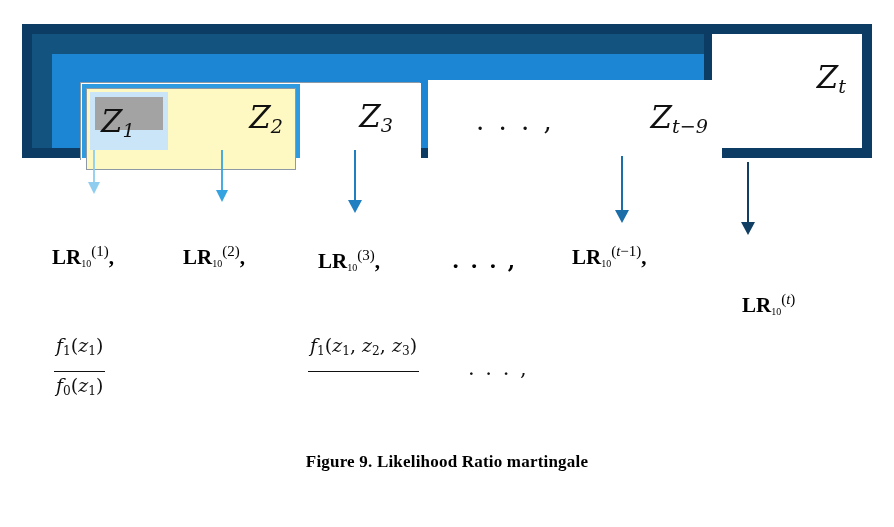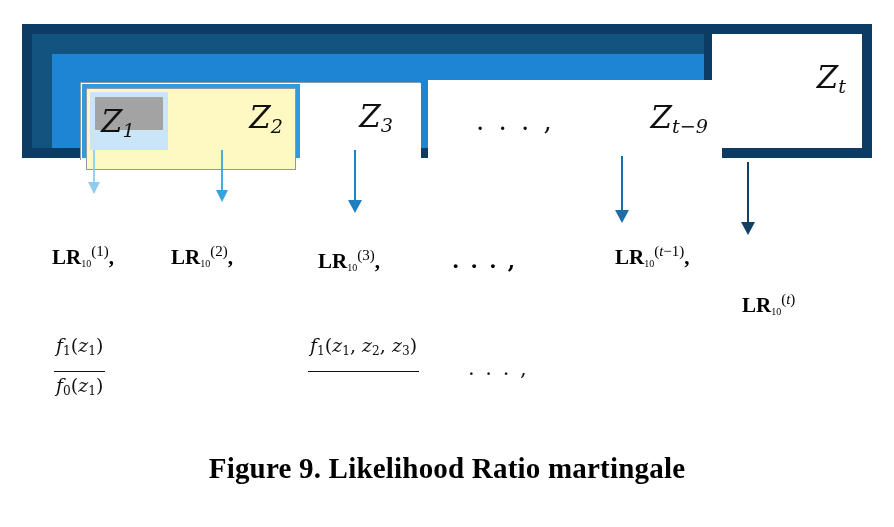--- a/index.html
+++ b/index.html
@@ -222,21 +222,21 @@
 
   
   #caption {
     position: absolute;
     left: 0;
     top: 452px;
     width: 894px;
     text-align: center;
     font-family: "Liberation Serif", "DejaVu Serif", serif;
     font-weight: bold;
-    font-size: 29px;
+    font-size: 17px;
     letter-spacing: 0.2px;
     color: #000000;
   }
 </style>
 </head>
 <body>
 
 <div id="diagram">
 
   <div class="frame layer-navy">
@@ -304,27 +304,27 @@
       <line x1="748" y1="12" x2="748" y2="74" stroke="#103f63" stroke-width="2"></line>
       <polygon points="741,72 755,72 748,85" fill="#103f63"></polygon>
     </g>
   </svg>
 </div>
 
 <div id="lr-row">
 
   <span class="lr-item" style="left:52px; top:8px;"><span class="lr-main">LR</span><span class="lr-sub">10</span><span class="lr-sup">(1)</span><span class="lr-comma">,</span></span>
 
-  <span class="lr-item" style="left:171px; top:8px;font-family:Liberation Serif, serif;"><span class="lr-main">LR</span><span class="lr-sub">10</span><span class="lr-sup">(2)</span><span class="lr-comma">,</span></span>
+  <span class="lr-item" style="left:183px; top:8px;font-family:Liberation Serif, serif;"><span class="lr-main">LR</span><span class="lr-sub">10</span><span class="lr-sup">(2)</span><span class="lr-comma">,</span></span>
 
   <span class="lr-item" style="left:318px; top:12px;"><span class="lr-main">LR</span><span class="lr-sub">10</span><span class="lr-sup">(3)</span><span class="lr-comma">,</span></span>
 
   <span class="dots-lr" style="left:452px; top:12px;">. . . ,</span>
 
-  <span class="lr-item" style="left:572px; top:8px;margin-left:43px;"><span class="lr-main">LR</span><span class="lr-sub">10</span><span class="lr-sup">(<i>t</i>−1)</span><span class="lr-comma">,</span></span>
+  <span class="lr-item" style="left:572px; top:8px;"><span class="lr-main">LR</span><span class="lr-sub">10</span><span class="lr-sup">(<i>t</i>−1)</span><span class="lr-comma">,</span></span>
 
   <span class="lr-item" style="left:742px; top:8px;margin-top:48px;"><span class="lr-main">LR</span><span class="lr-sub">10</span><span class="lr-sup">(<i>t</i>)</span></span>
 </div>
 
 <div id="frac-row">
 
   <span class="frac" style="left:54px; top:4px;">
     <span class="num"><i>f</i><sub>1</sub>(<i>z</i><sub>1</sub>)</span>
     <span class="den"><i>f</i><sub>0</sub>(<i>z</i><sub>1</sub>)</span>
   </span>

